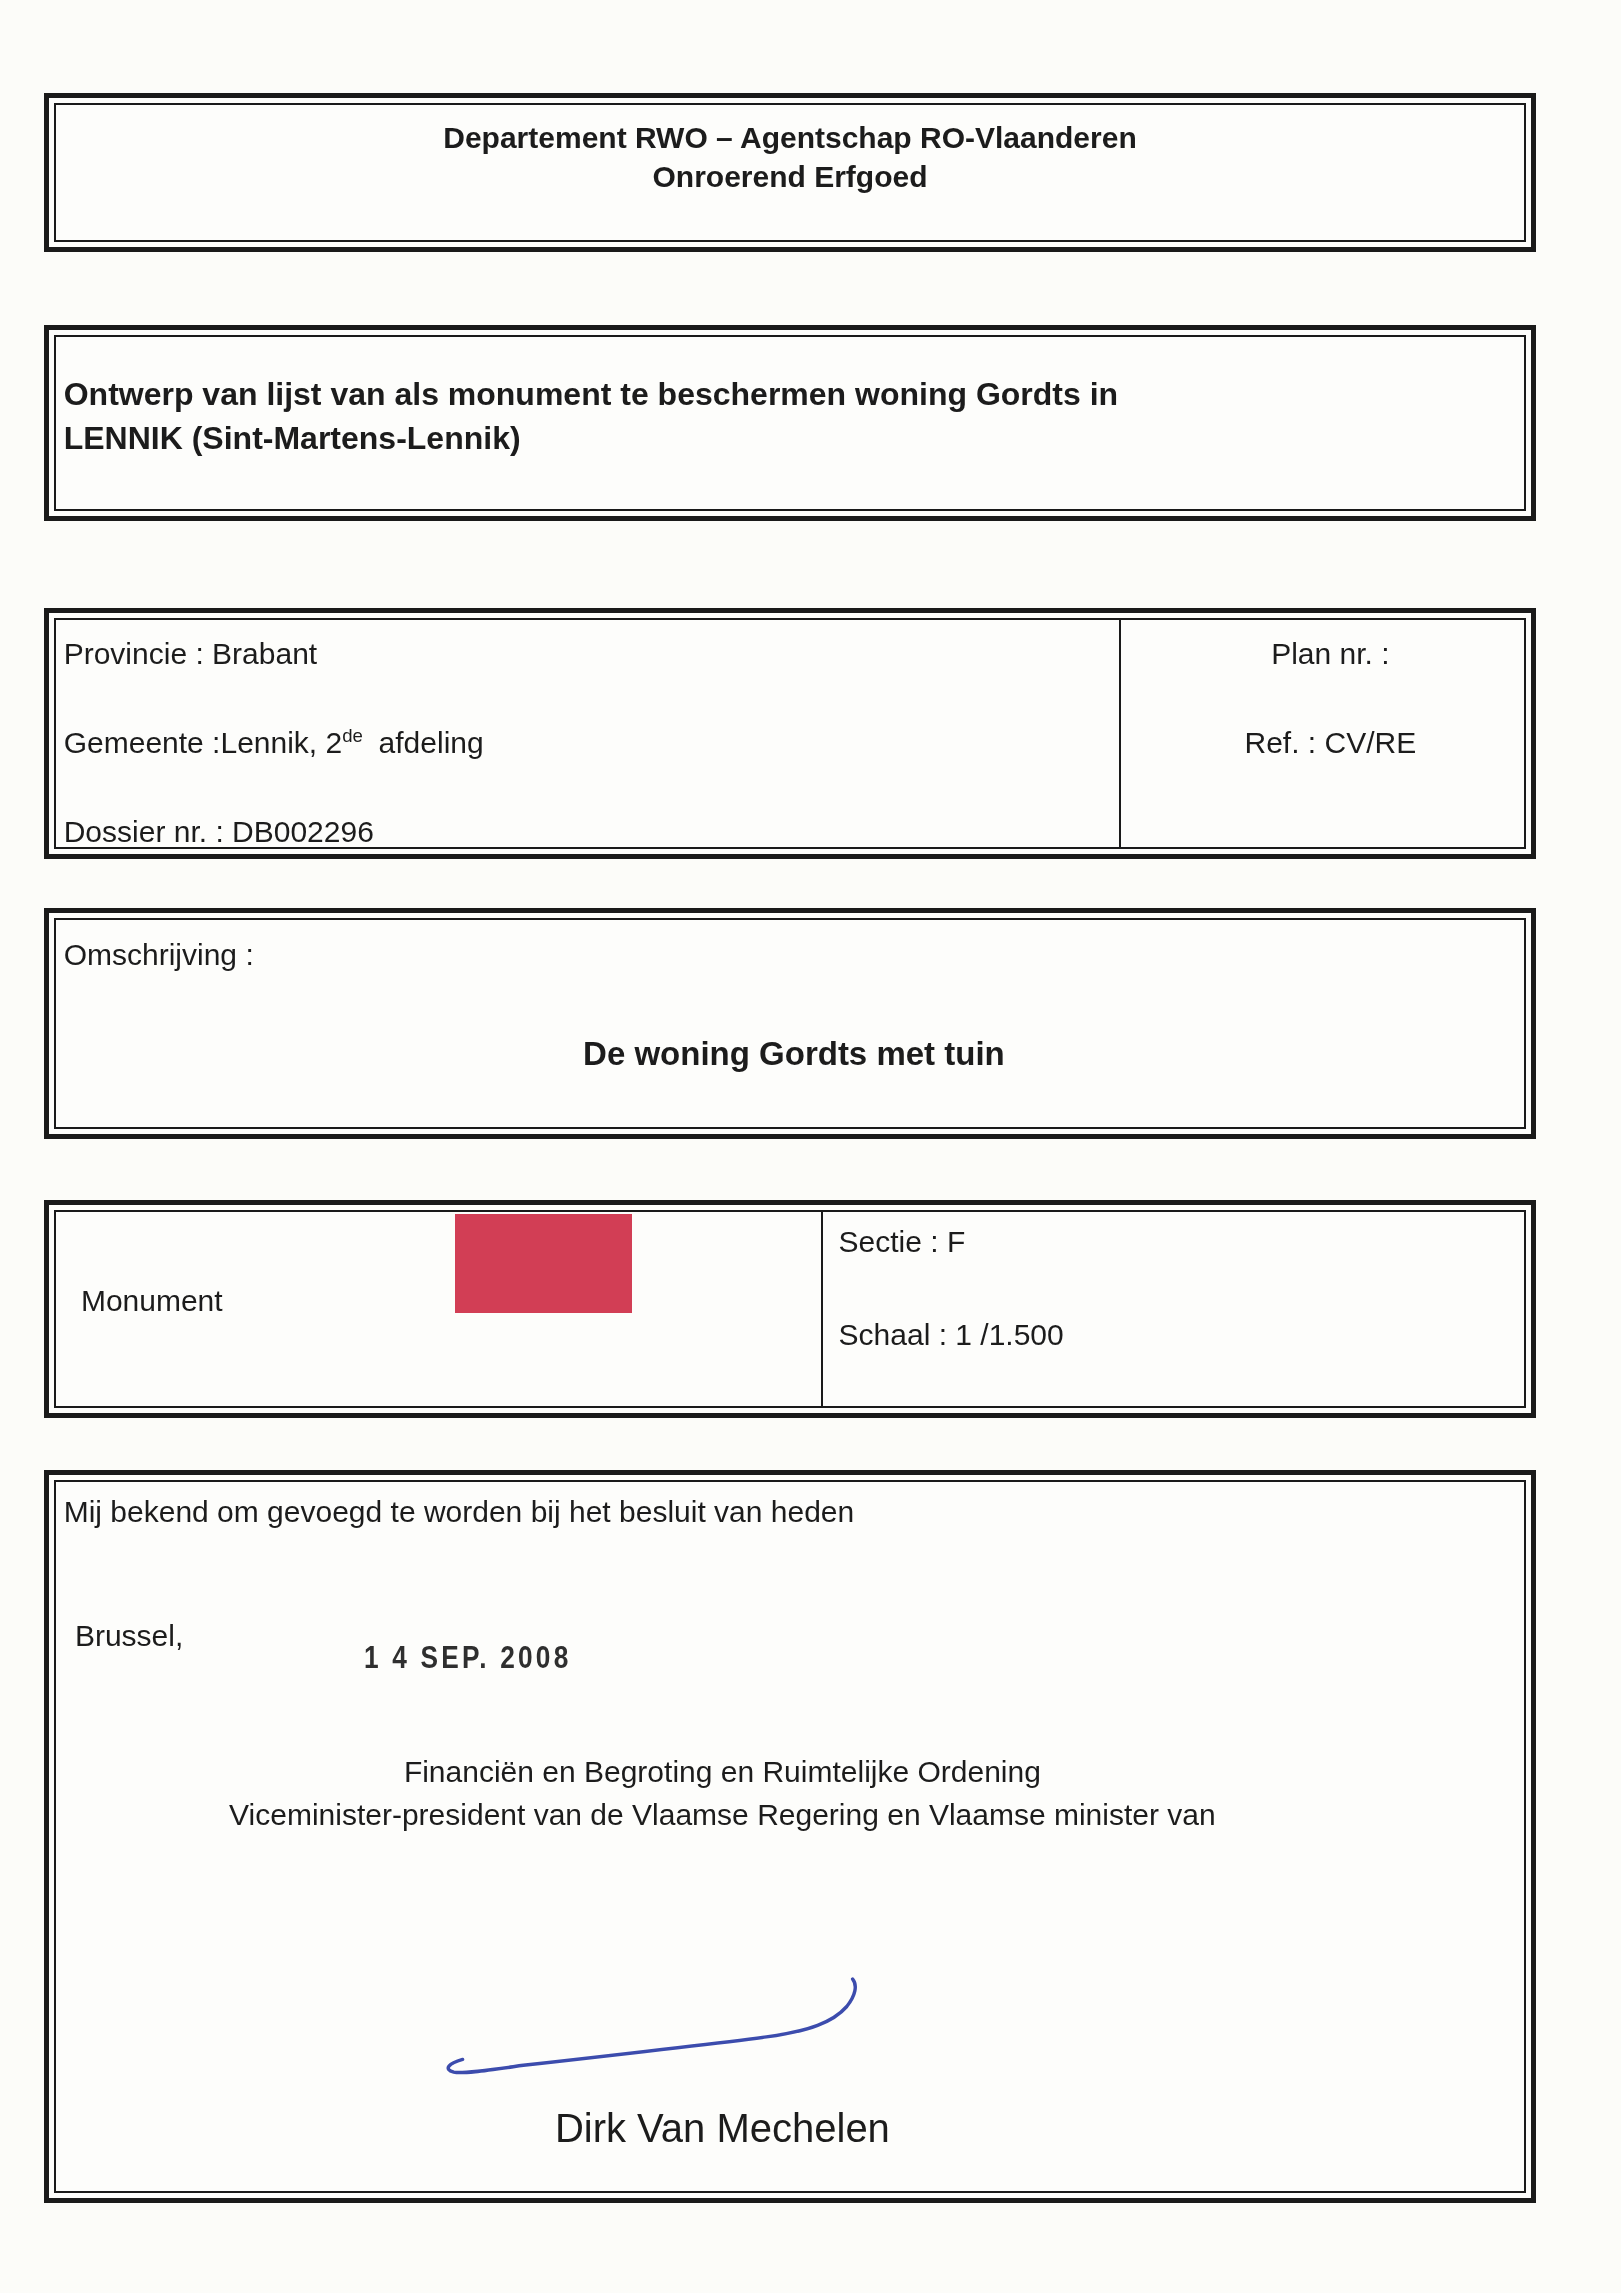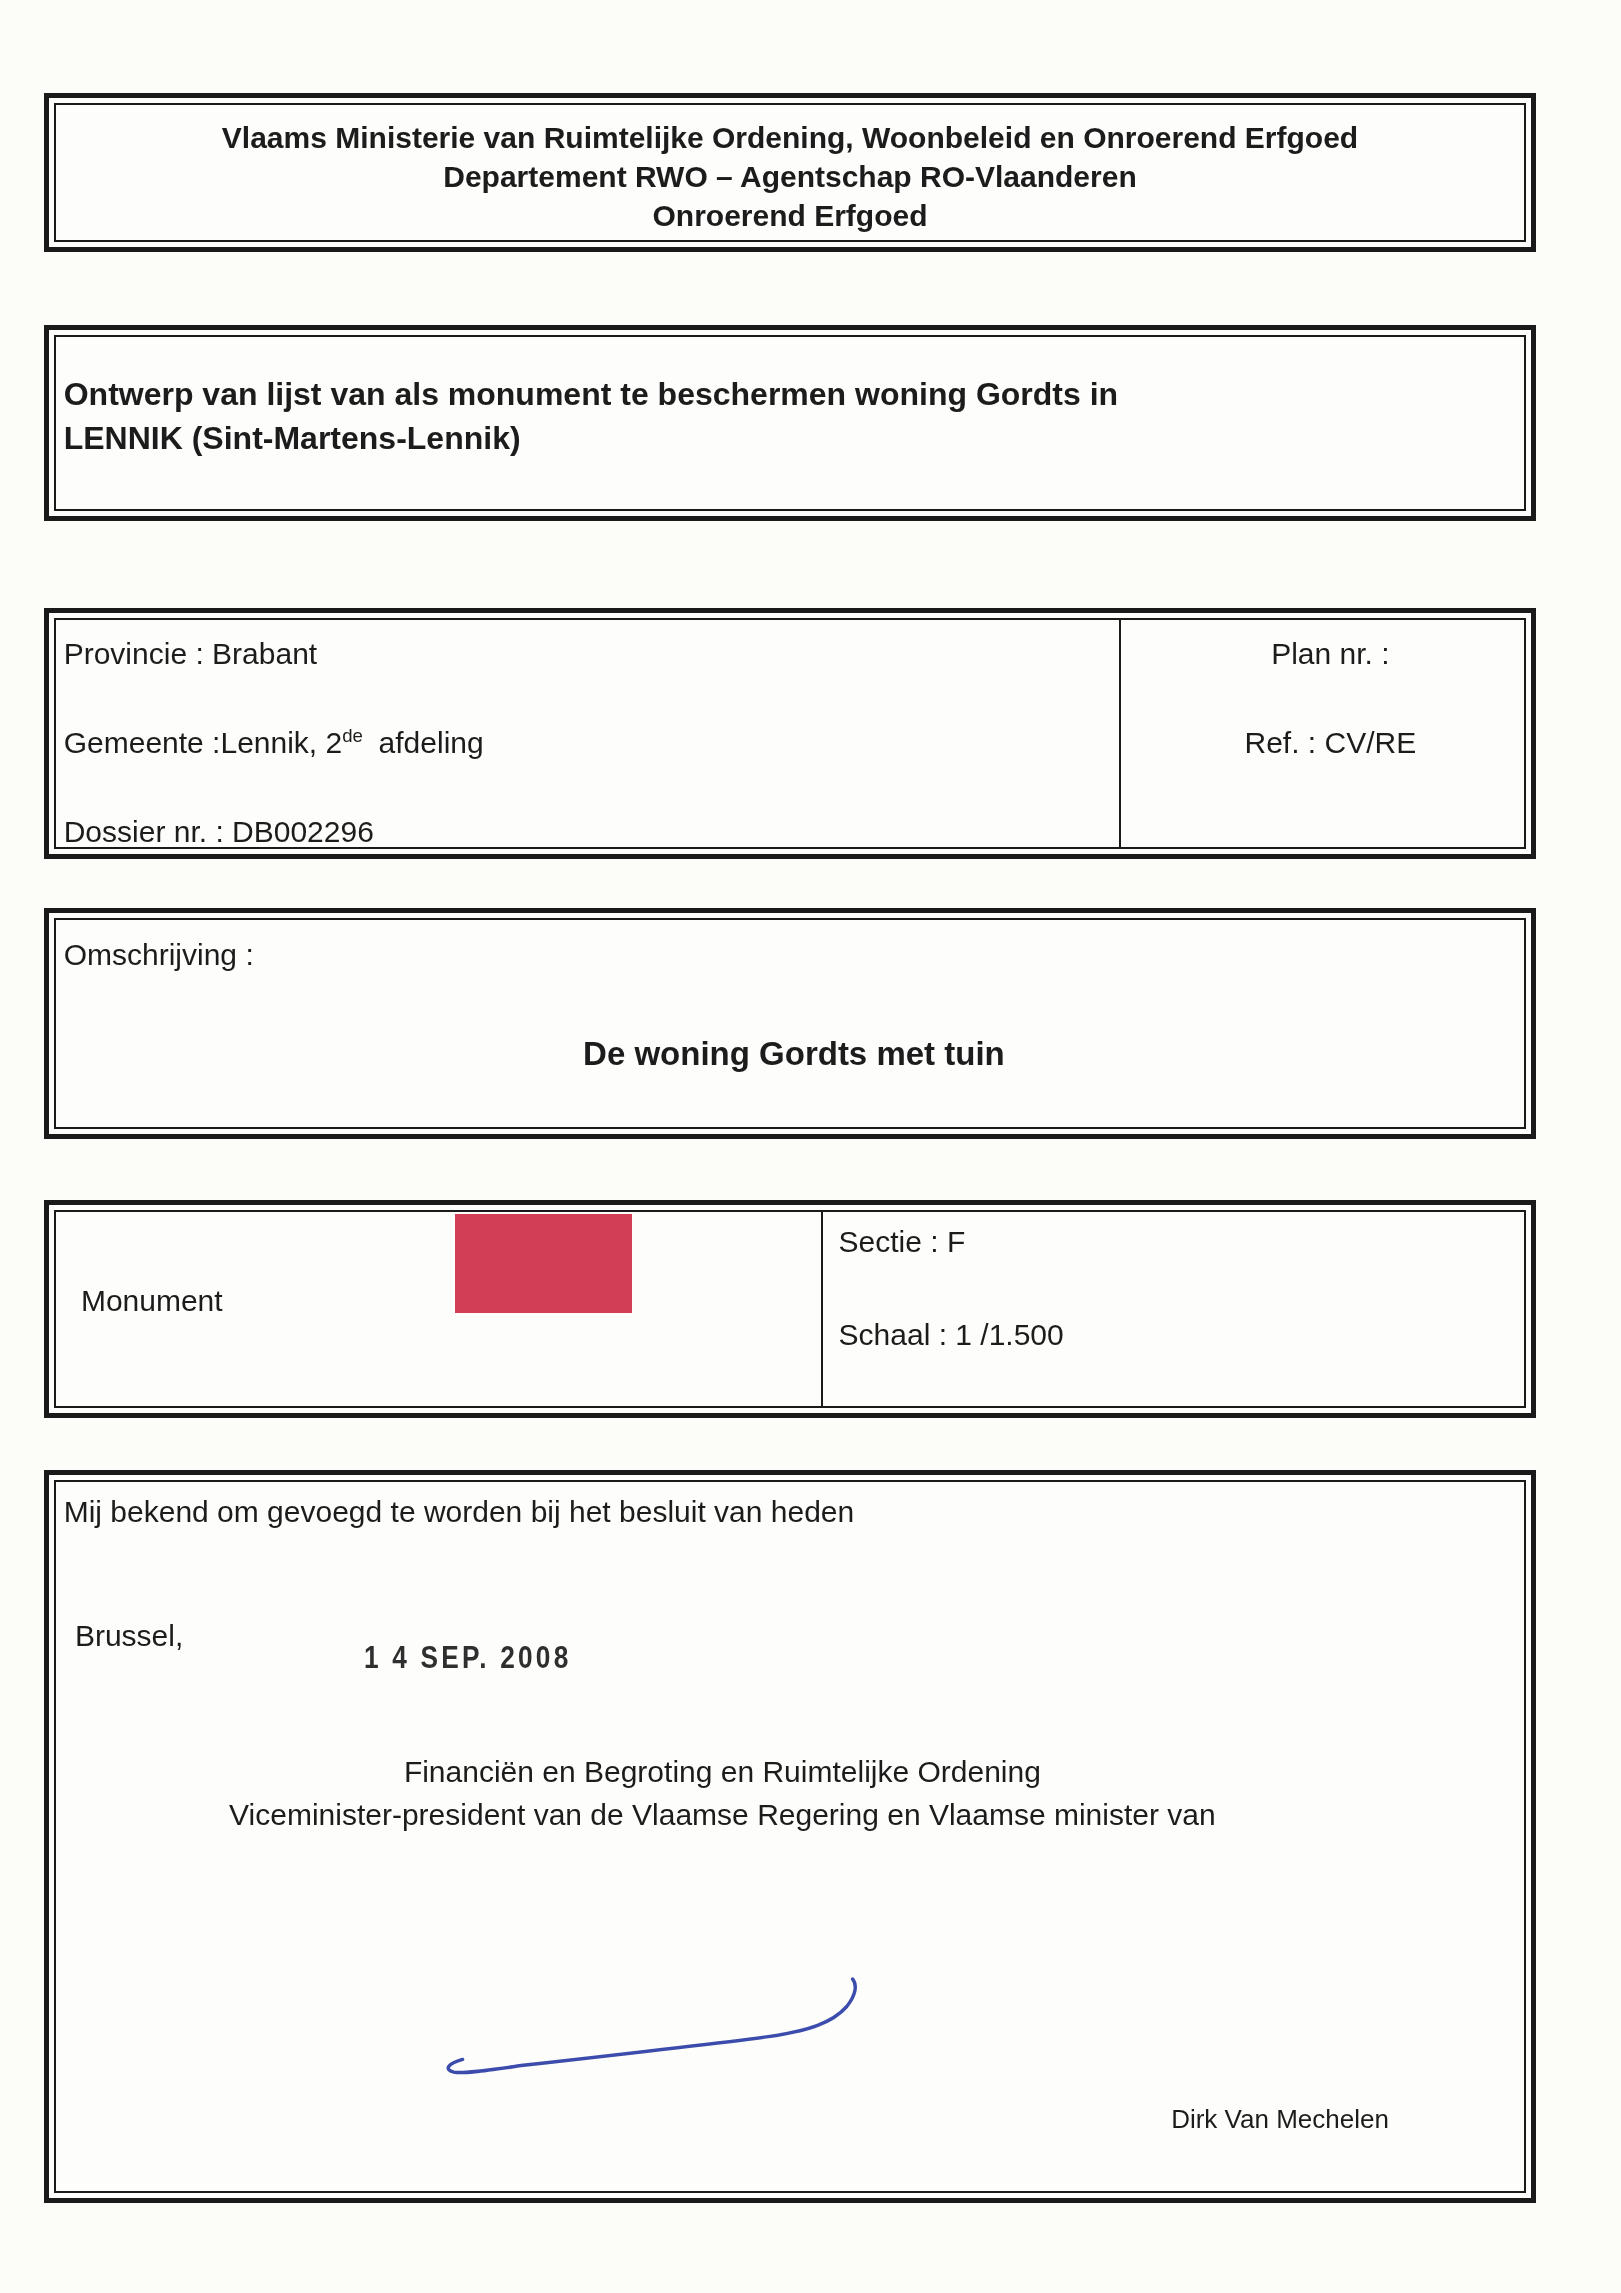--- a/index.html
+++ b/index.html
@@ -64,30 +64,29 @@
   .statement { top:11.8px; left:7.8px; }
   .place     { top:136px; left:19px; }
   .stamp {
     top:156px; left:308px;
     font-weight:700; font-size:32px; letter-spacing:3.9px; color:#2f2f2f;
     transform:scaleX(0.82); transform-origin:left center; white-space:nowrap;
   }
   .minister  { top:268px; left:0; width:1333px; text-align:center; }
   .minister p { font-size:30px; line-height:43px; }
   .sig { top:495px; left:387px; width:441px; height:108px; }
-  .signer { top:622px; left:0; width:1333px; text-align:right; font-size:26px; }
+  .signer { top:622px; left:0; width:1333px; text-align:center; font-size:40px; }
 </style>
 </head>
 <body>
 
 <div class="paper">
 
   <section class="box" id="box-header">
     <div class="inner">
-      <p class="h-line">Vlaams Ministerie van Ruimtelijke Ordening, Woonbeleid en Onroerend Erfgoed</p>
       <p class="h-line">Departement RWO – Agentschap RO-Vlaanderen</p>
       <p class="h-line">Onroerend Erfgoed</p>
     </div>
   </section>
 
   <section class="box" id="box-title">
     <div class="inner">
       <p class="t-line">Ontwerp van lijst van als monument te beschermen woning Gordts in</p>
       <p class="t-line">LENNIK (Sint-Martens-Lennik)</p>
     </div>

